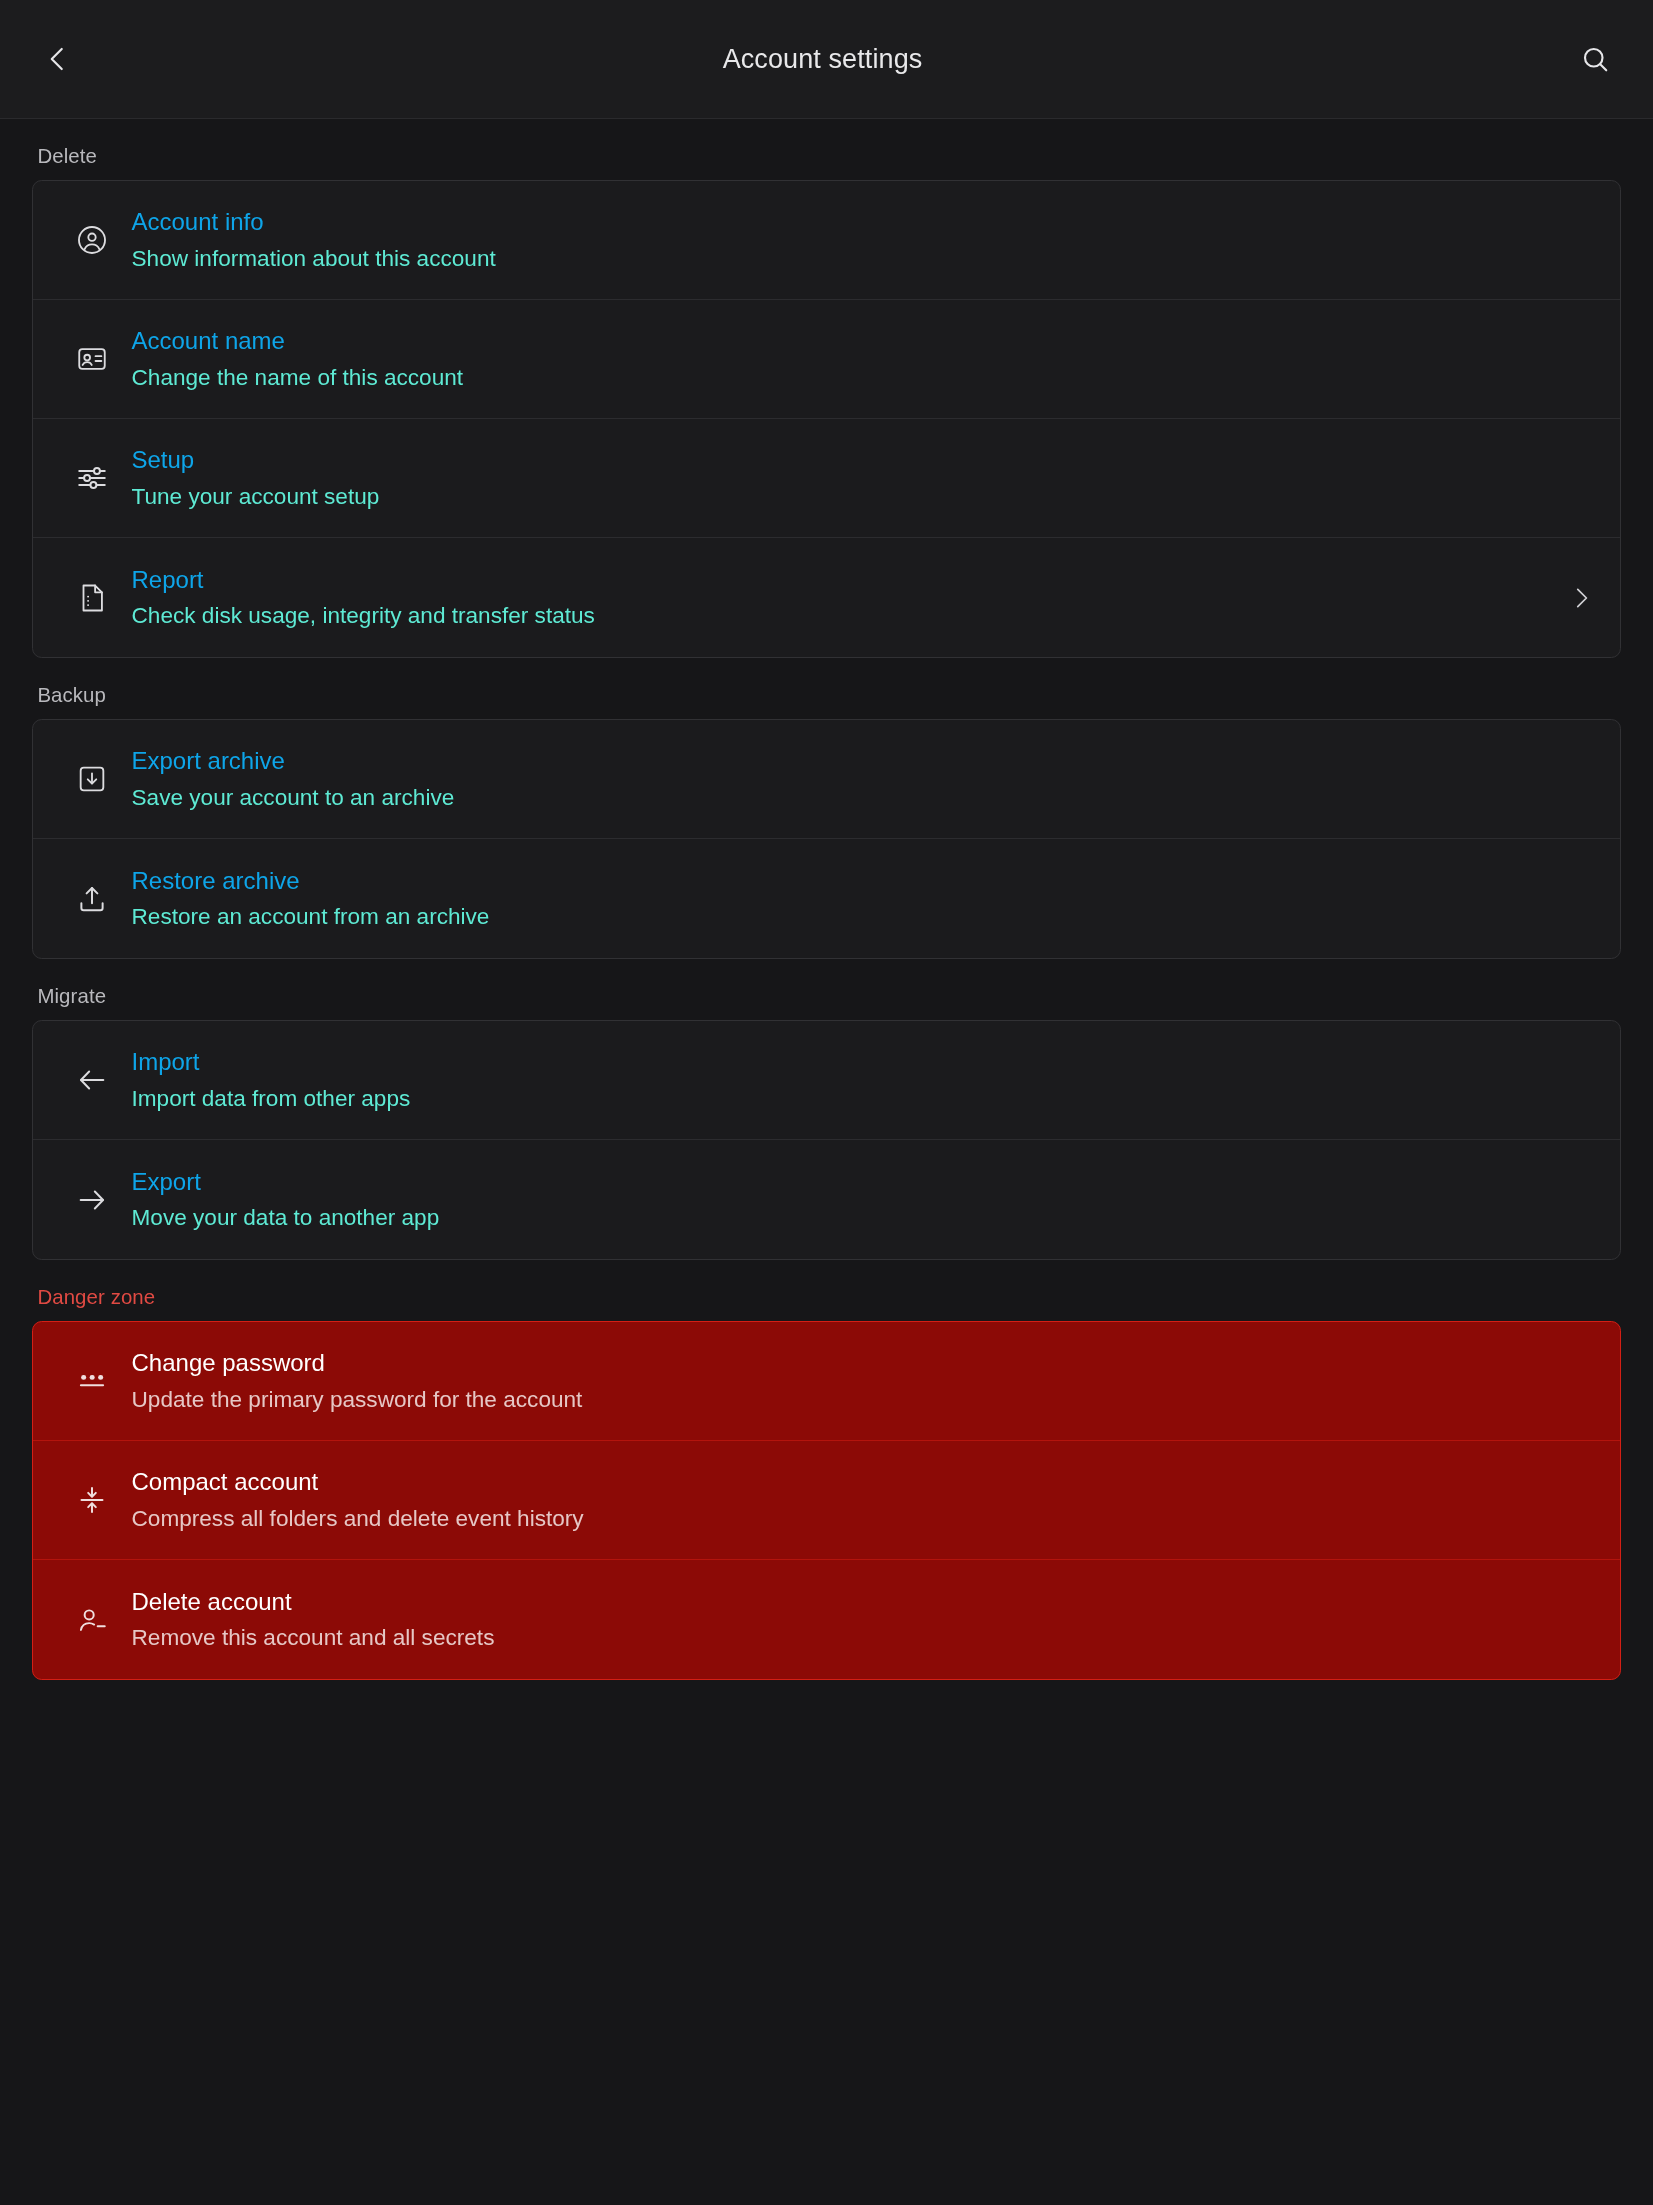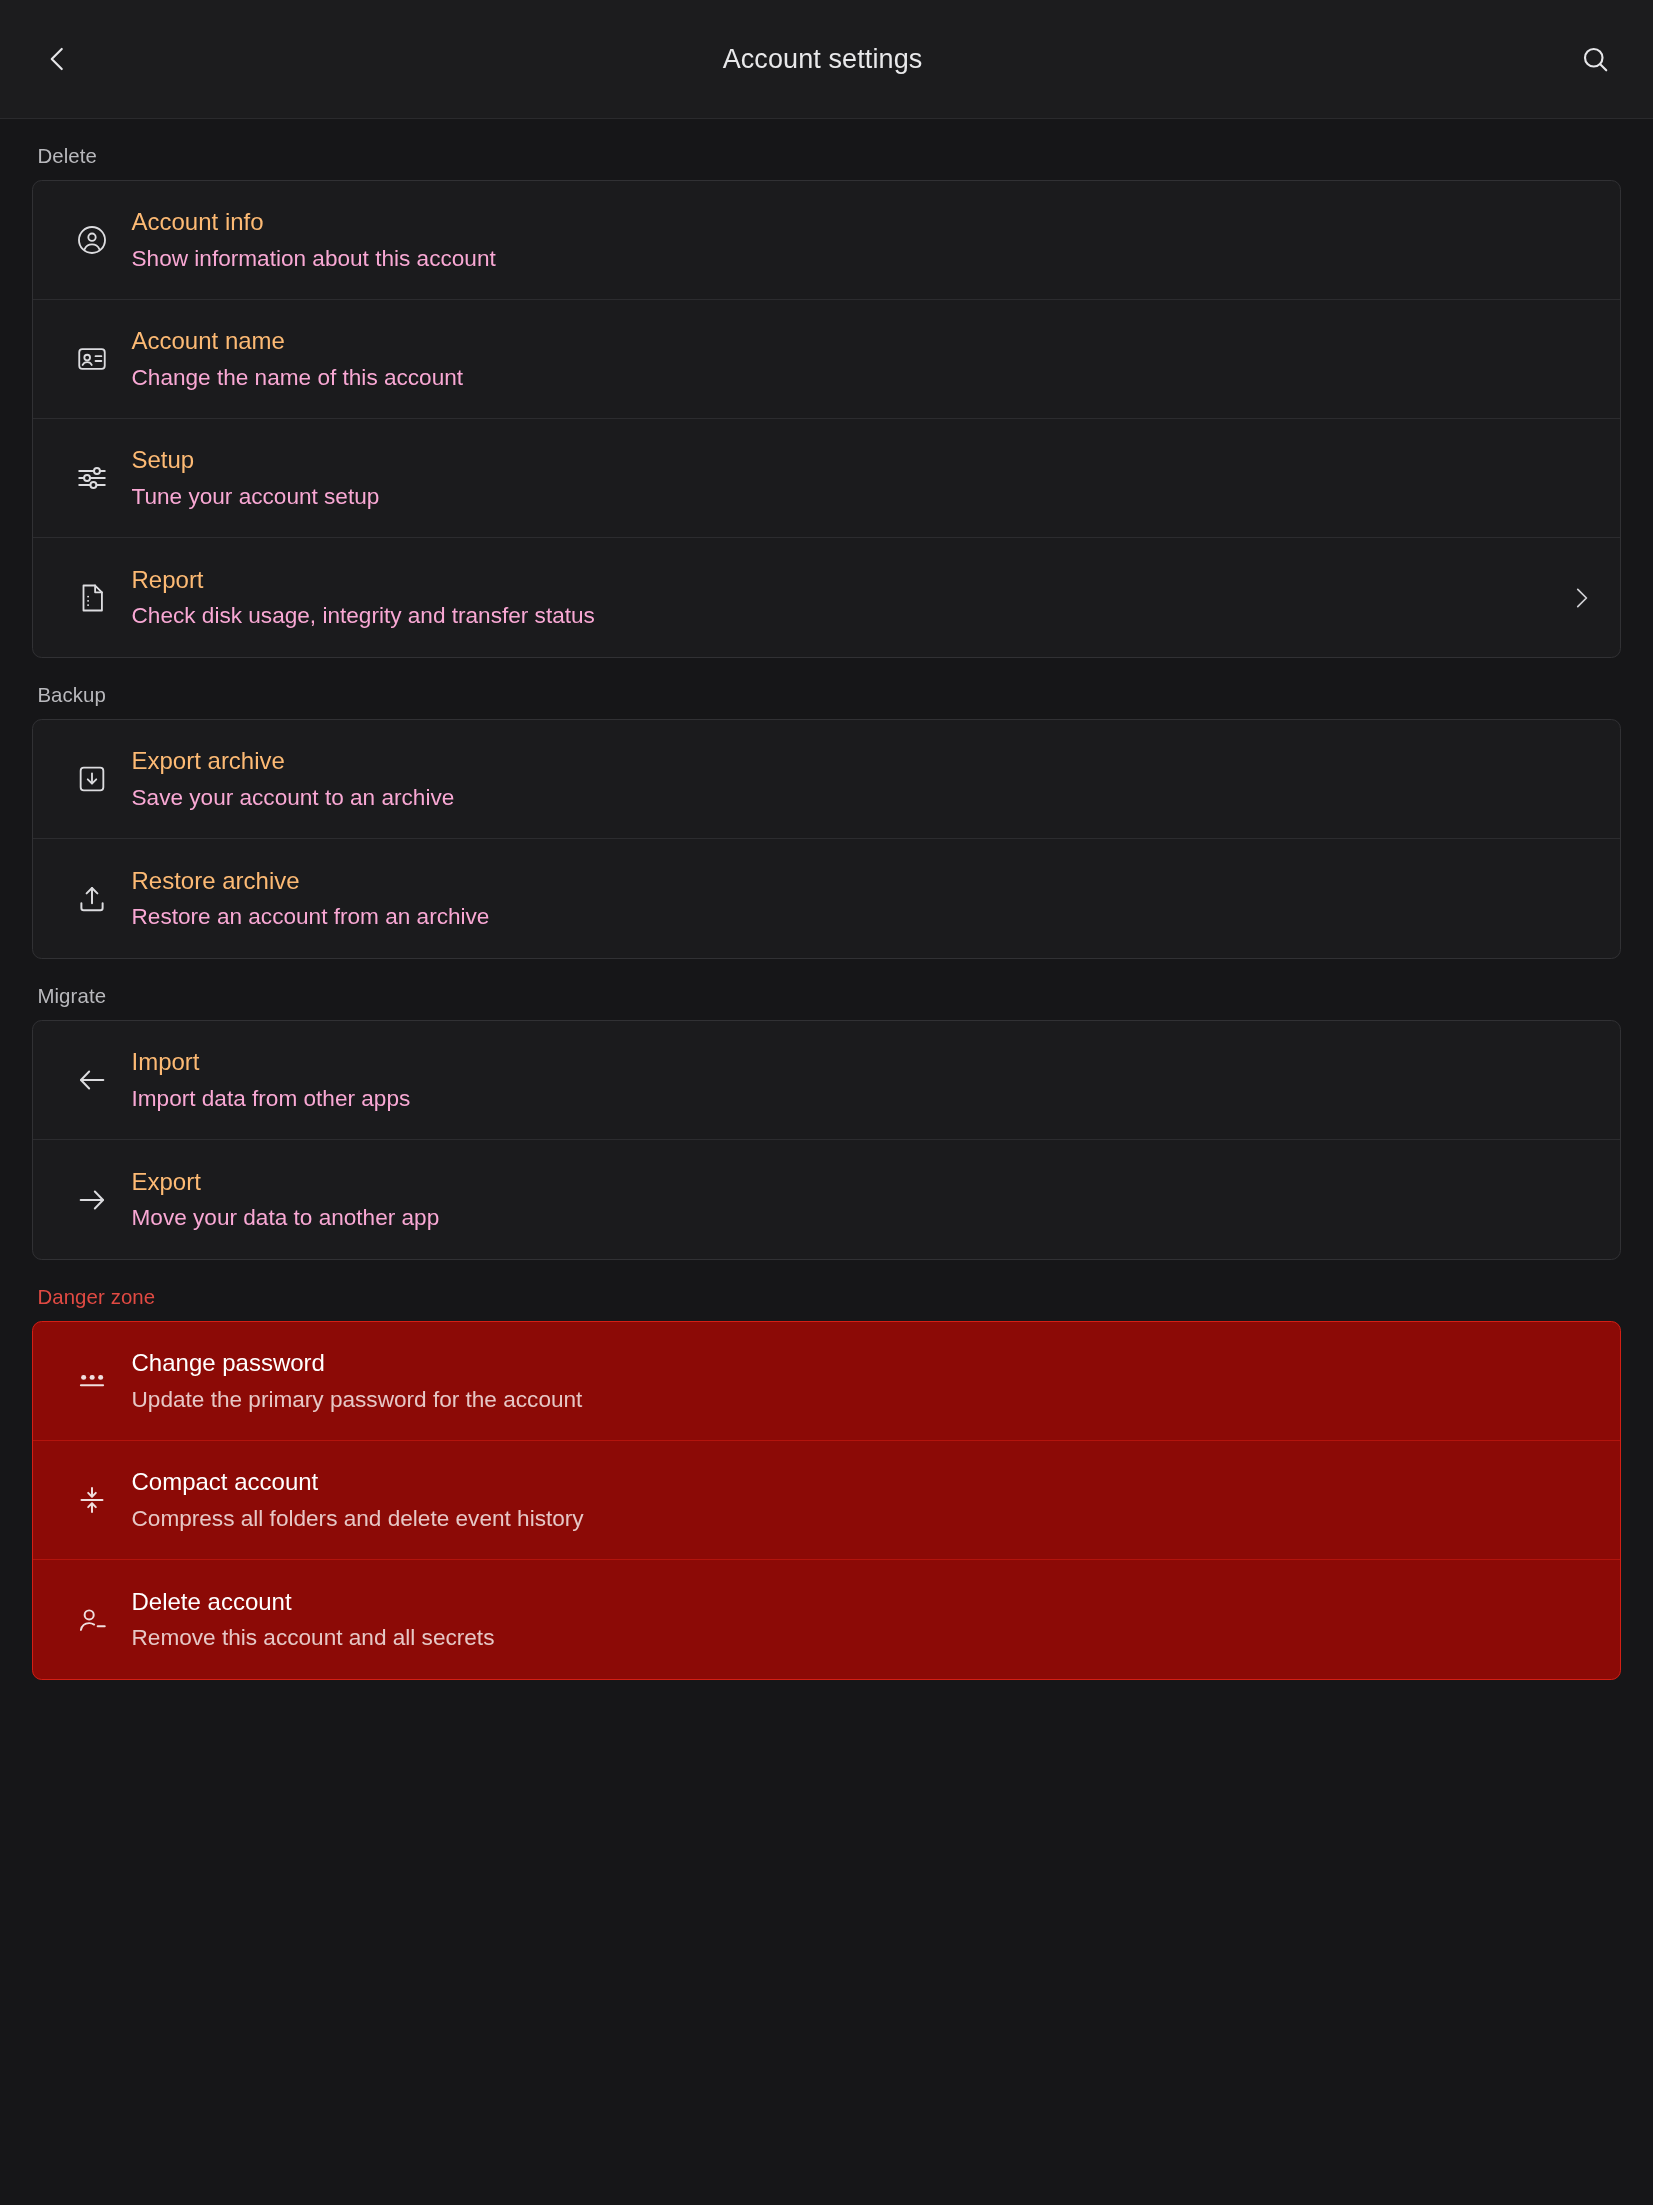--- a/index.html
+++ b/index.html
@@ -102,27 +102,27 @@
     display: flex;
     align-items: center;
     justify-content: center;
     color: #dcdcdf;
   }
   .card.danger .row-icon { color: #f0dede; }
 
   .row-text { flex: 1 1 auto; padding-left: 7.5px; }
   .row-title {
     font-size: 24px;
-    color: #fdba74;
+    color: #0ea5e9;
     line-height: 1.25;
     font-weight: 400;
   }
   .row-sub {
     font-size: 22.6px;
-    color: #f9a8d4;
+    color: #5eead4;
     line-height: 1.3;
     margin-top: 6.5px;
   }
   .card.danger .row-title { color: #ffffff; }
   .card.danger .row-sub { color: #e6c7c5; }
 
   .row-chevron {
     width: 43px;
     flex: 0 0 43px;
     display: flex;

